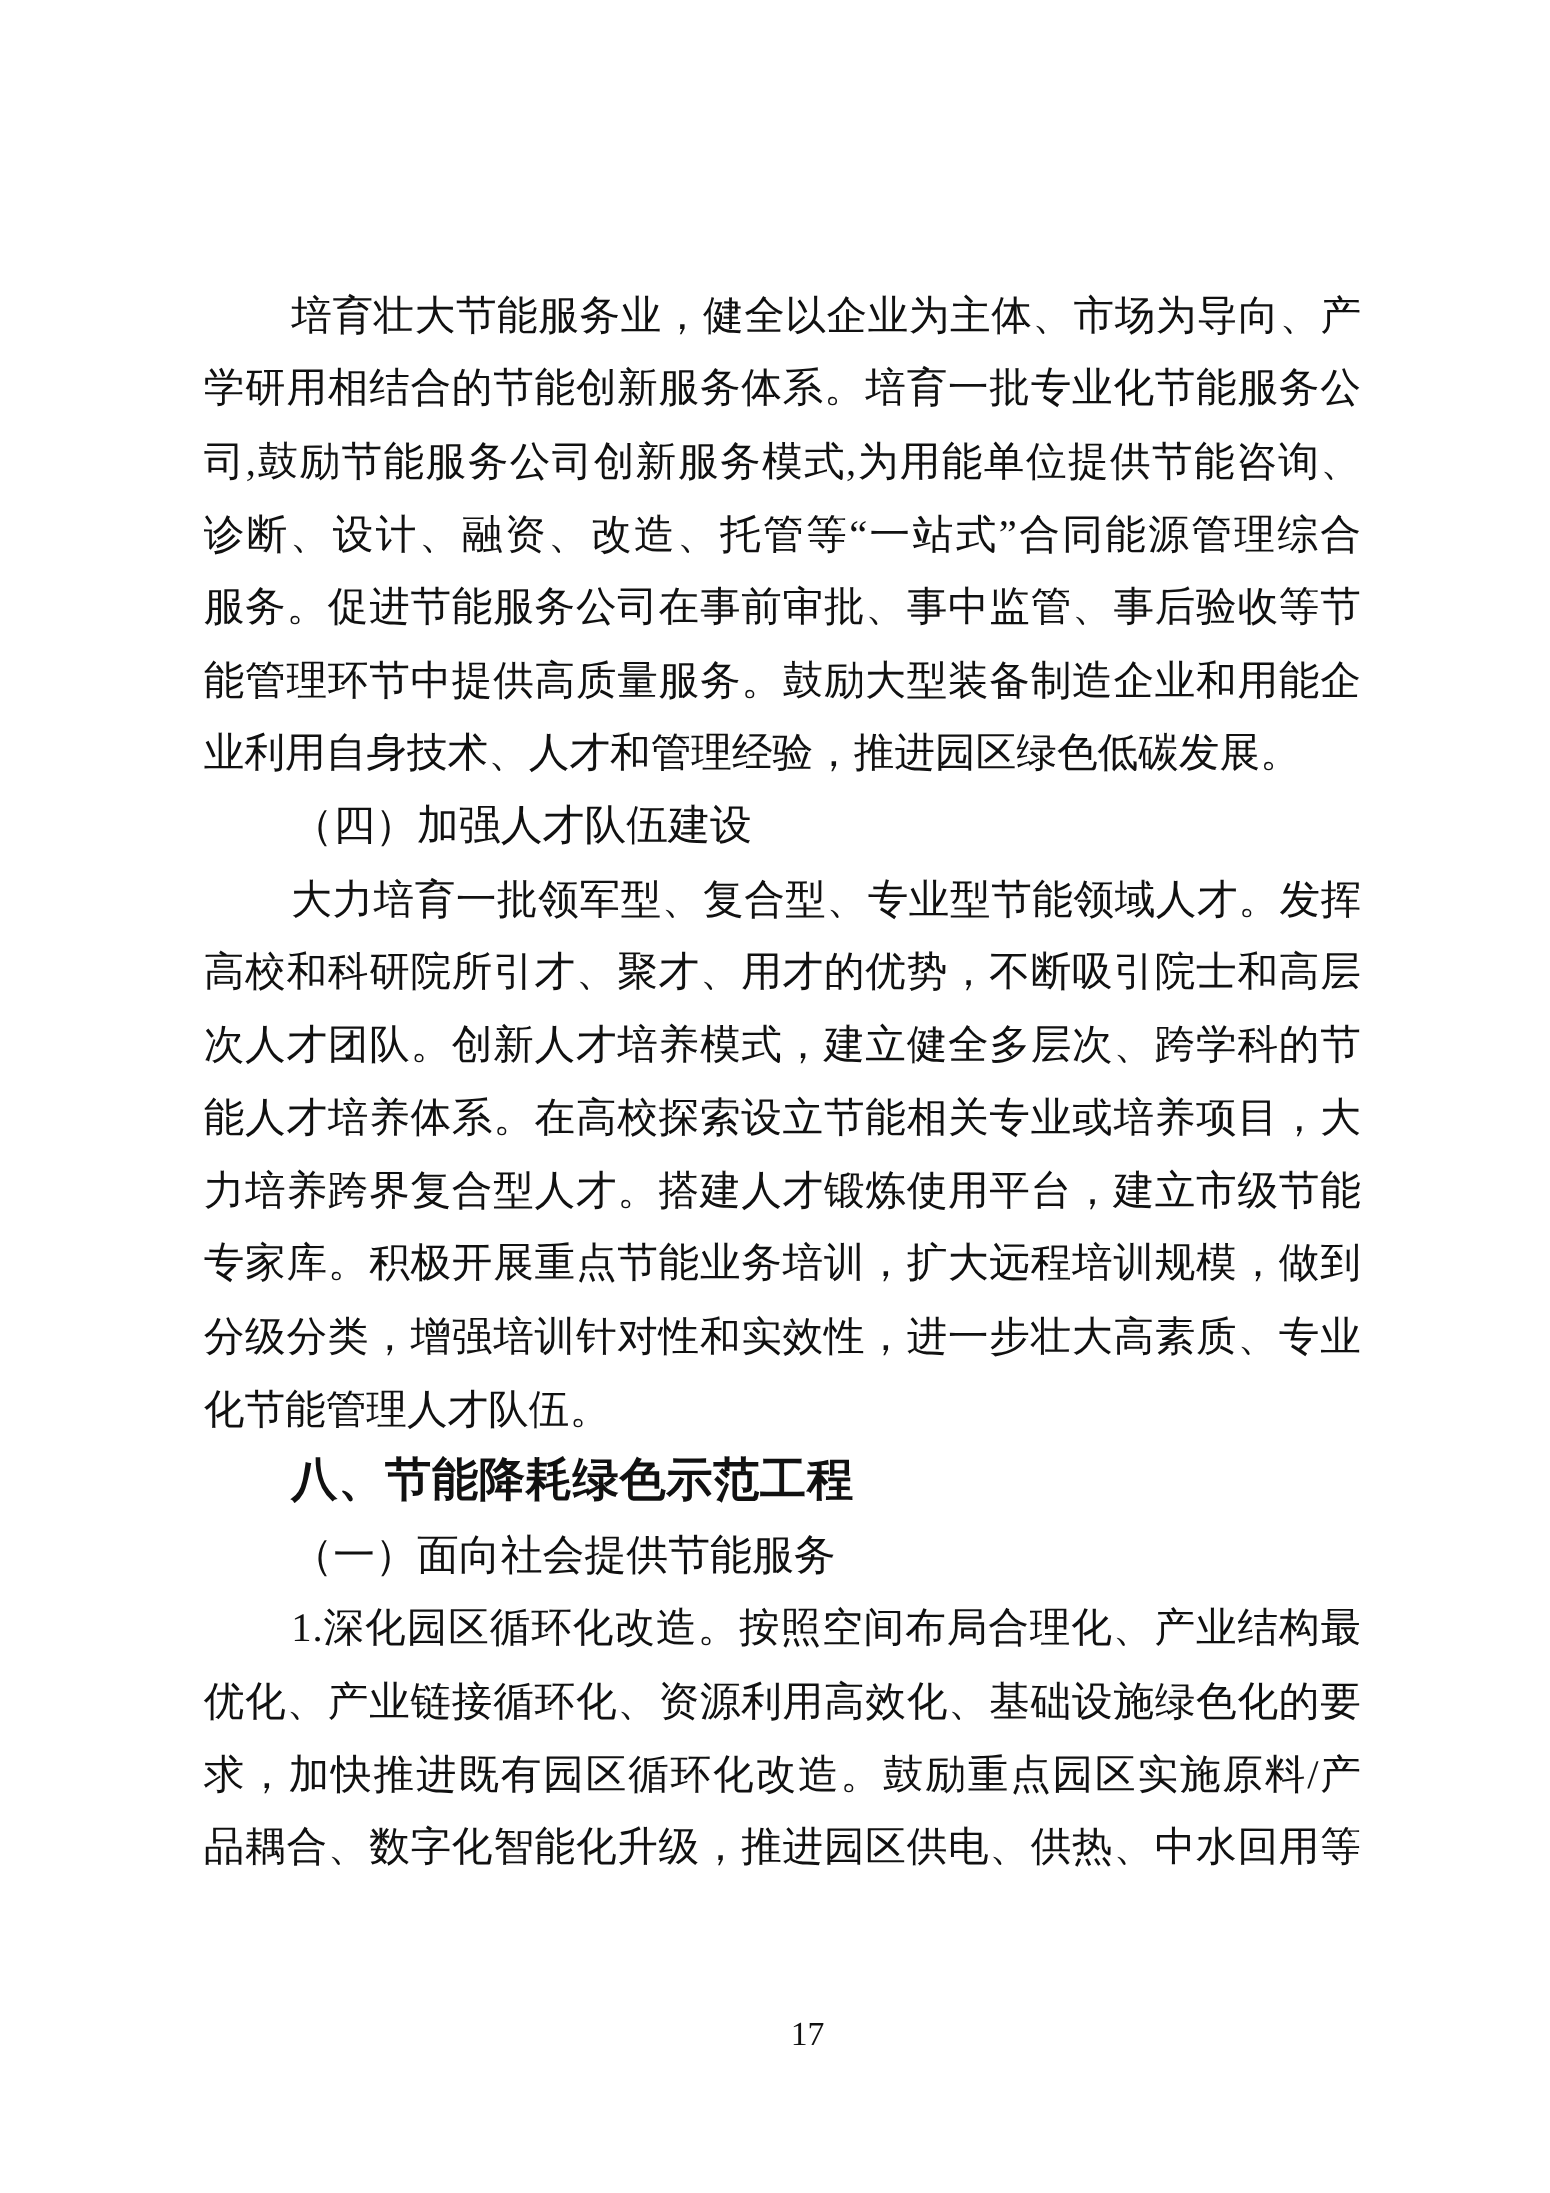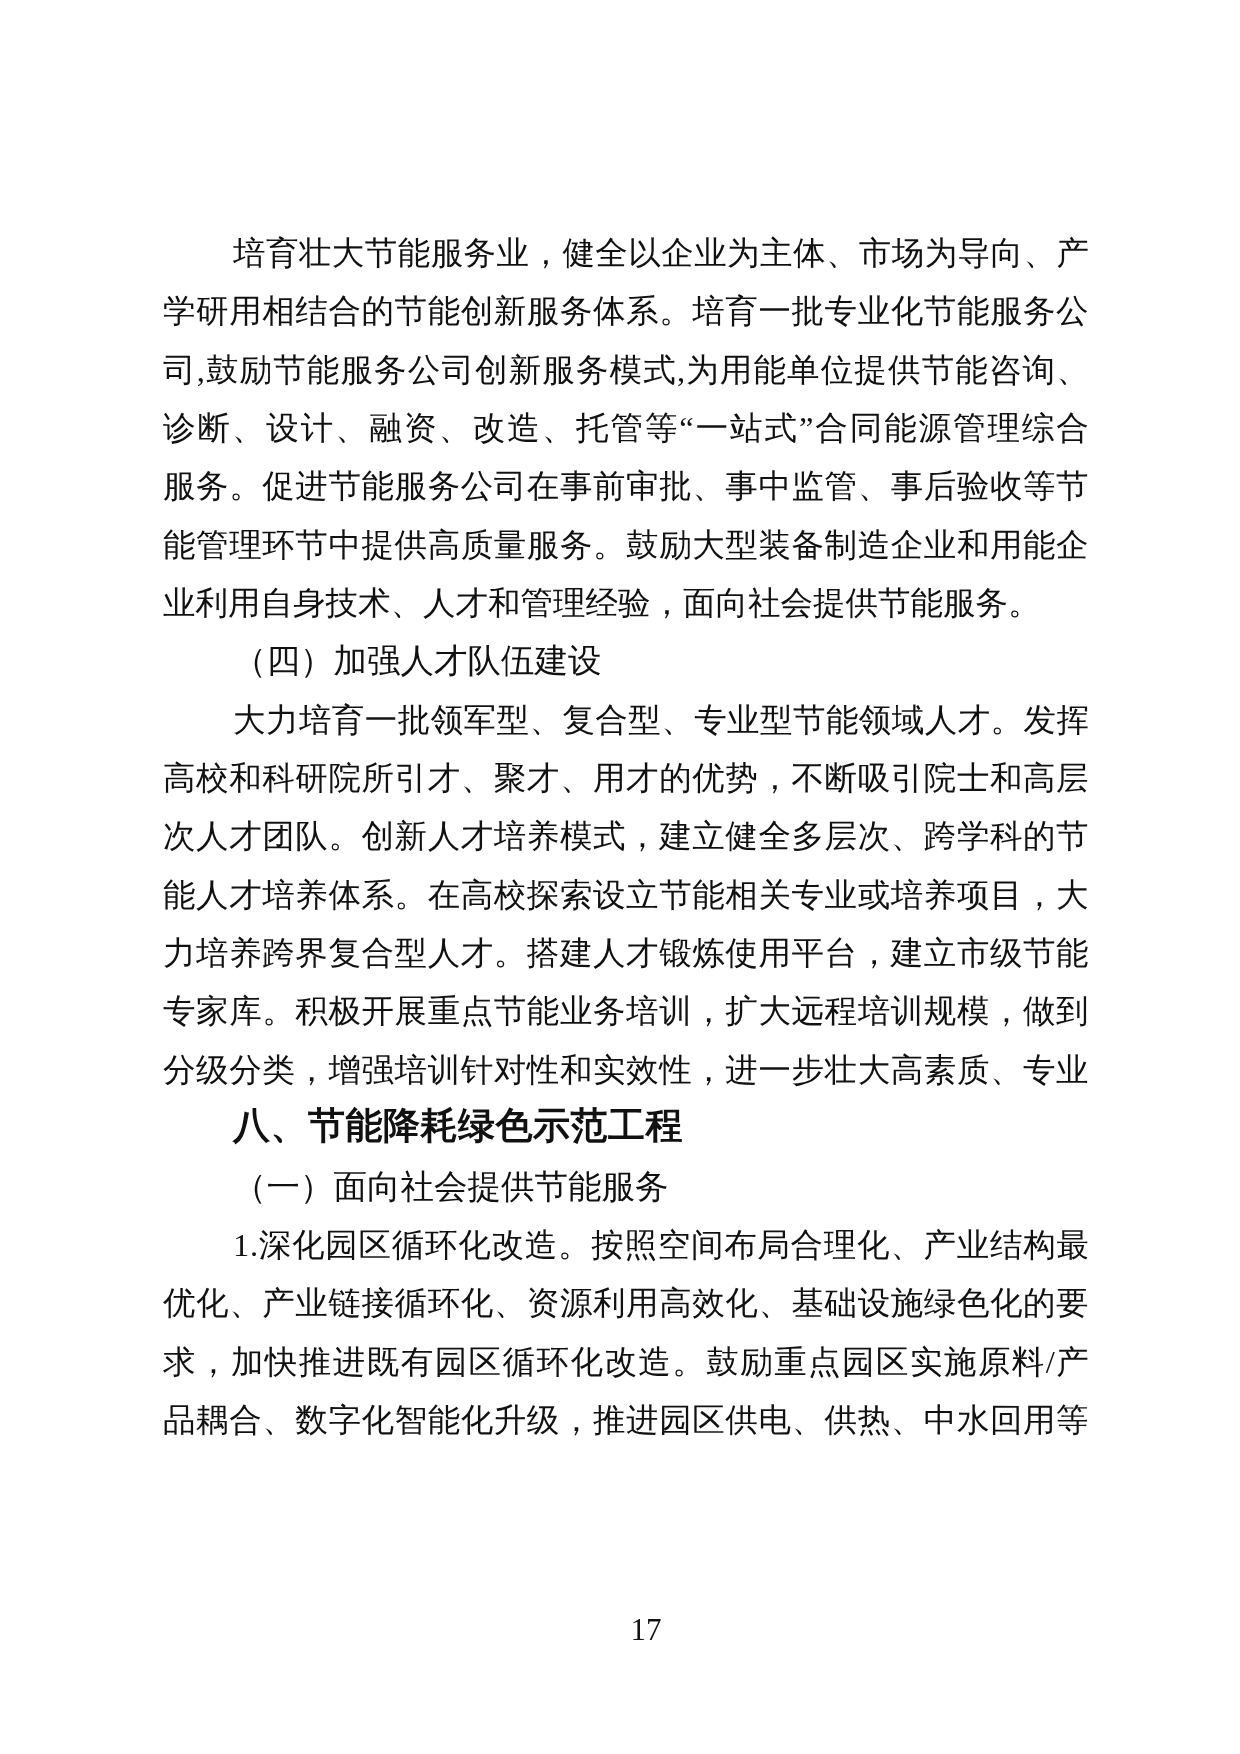--- a/index.html
+++ b/index.html
@@ -51,21 +51,21 @@
     font-family: Liberation Mono, monospace;
     letter-spacing: 0.5px;
   }
   .page-number {
     position: absolute;
     left: 163px;
     top: 1612px;
     width: 926px;
     padding-left: 40px;
     text-align: center;
-    font-size: 31px;
+    font-size: 27px;
     color: #111111;
     font-family: "Liberation Serif", serif;
   }
 </style>
 </head>
 <body>
 
 <div class="page">
 
   <div class="text-block">
@@ -241,21 +241,21 @@
         <span>备</span>
         <span>制</span>
         <span>造</span>
         <span>企</span>
         <span>业</span>
         <span>和</span>
         <span>用</span>
         <span>能</span>
         <span>企</span>
       </div>
-    <div class="ln">业利用自身技术、人才和管理经验，面向社会提供节能服务。</div>
+    <div class="ln">业利用自身技术、人才和管理经验，推进园区绿色低碳发展。</div>
     <div class="ln h-kai ind">（四）加强人才队伍建设</div>
     <div class="ln just ind">
         <span>大</span>
         <span>力</span>
         <span>培</span>
         <span>育</span>
         <span>一</span>
         <span>批</span>
         <span>领</span>
         <span>军</span>
@@ -451,20 +451,21 @@
         <span>步</span>
         <span>壮</span>
         <span>大</span>
         <span>高</span>
         <span>素</span>
         <span>质</span>
         <span>、</span>
         <span>专</span>
         <span>业</span>
       </div>
+    <div class="ln">化节能管理人才队伍。</div>
     <div class="ln h-bold ind">八、节能降耗绿色示范工程</div>
     <div class="ln h-kai ind">（一）面向社会提供节能服务</div>
     <div class="ln just ind">
         <span>1</span>
         <span>.</span>
         <span>深</span>
         <span>化</span>
         <span>园</span>
         <span>区</span>
         <span>循</span>

